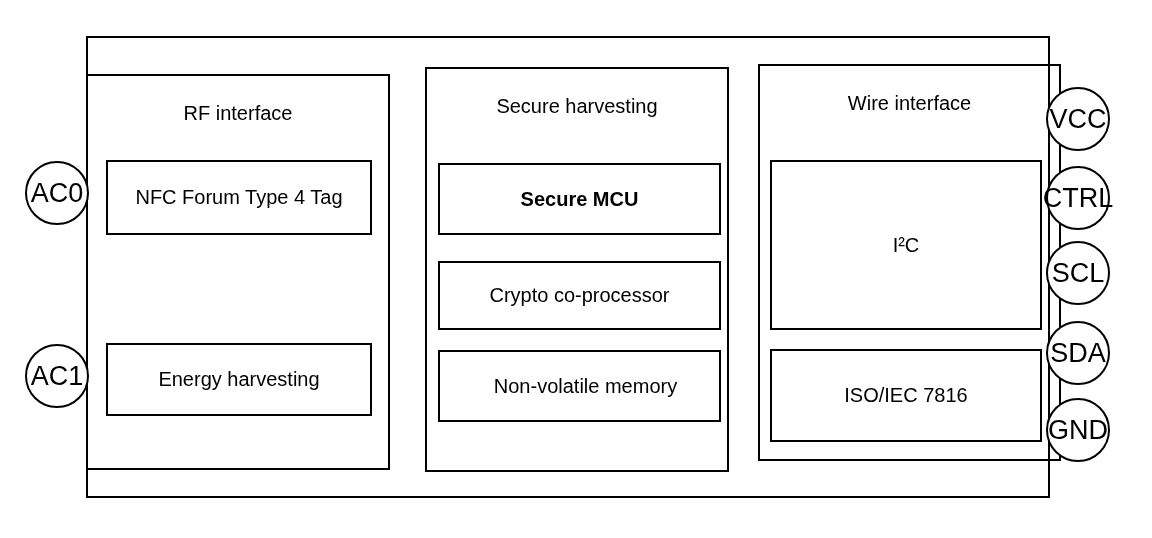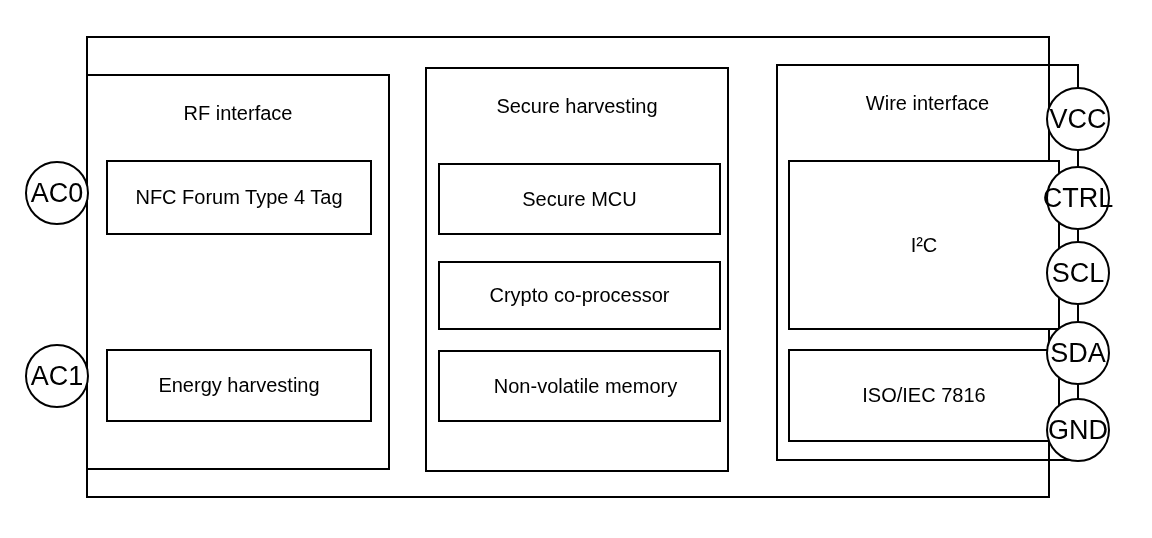--- a/index.html
+++ b/index.html
@@ -20,21 +20,21 @@
     box-sizing: border-box;
     border: 2px solid var(--stroke, #000000);
     background: transparent;
   }
   
   #outer { left: 86px; top: 36px; width: 964px; height: 462px; }
 
   
   #sec-rf     { left: 86px;  top: 74px; width: 304px; height: 396px; }
   #sec-secure { left: 425px; top: 67px; width: 304px; height: 405px; }
-  #sec-wire   { left: 776px; top: 64px; width: 303px; height: 397px; }
+  #sec-wire   { left: 758px; top: 64px; width: 303px; height: 397px; }
 
   .section-label {
     position: absolute;
     left: 0; right: 0; top: 25px;
     text-align: center;
     font-size: 20px;
     line-height: 24px;
     white-space: nowrap;
   }
 
@@ -50,23 +50,23 @@
     justify-content: center;
     text-align: center;
     font-size: 20px;
     line-height: 23px;
   }
   .block .line { white-space: nowrap; }
   .block .line:empty { display: none; }
 
   #blk-nfc    { left: 18px; top: 84px;  width: 266px; height: 75px; }
   #blk-matter { left: 18px; top: 184px; width: 266px; height: 70px; }
-  #blk-energy { left: 18px; top: 273px; width: 266px; height: 73px; }
+  #blk-energy { left: 18px; top: 267px; width: 266px; height: 73px; }
 
-  #blk-mcu    { left: 11px; top: 94px;  width: 283px; height: 72px; }
+  #blk-mcu    { left: 11px; top: 94px;  width: 283px; height: 72px; font-weight: bold; }
   #blk-crypto { left: 11px; top: 192px; width: 283px; height: 69px; }
   #blk-nvm    { left: 11px; top: 281px; width: 283px; height: 72px; padding-left: 12px; }
 
   #blk-i2c    { left: 10px; top: 94px;  width: 272px; height: 170px; }
   #blk-iso    { left: 10px; top: 283px; width: 272px; height: 93px; }
 
   
   .pin {
     position: absolute;
     box-sizing: border-box;

